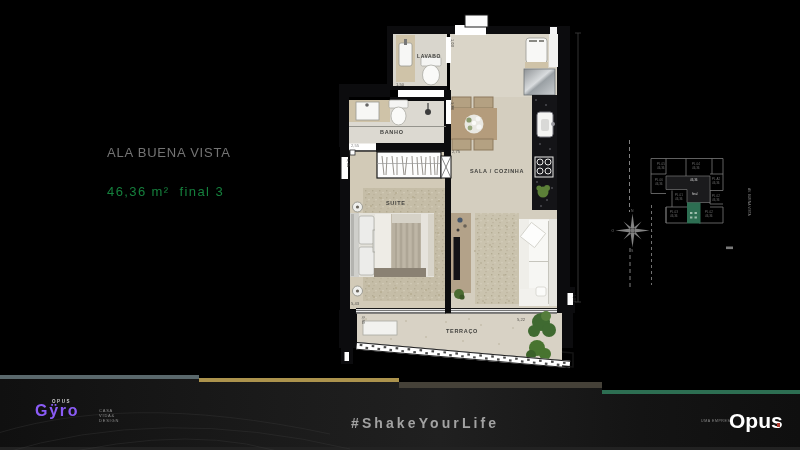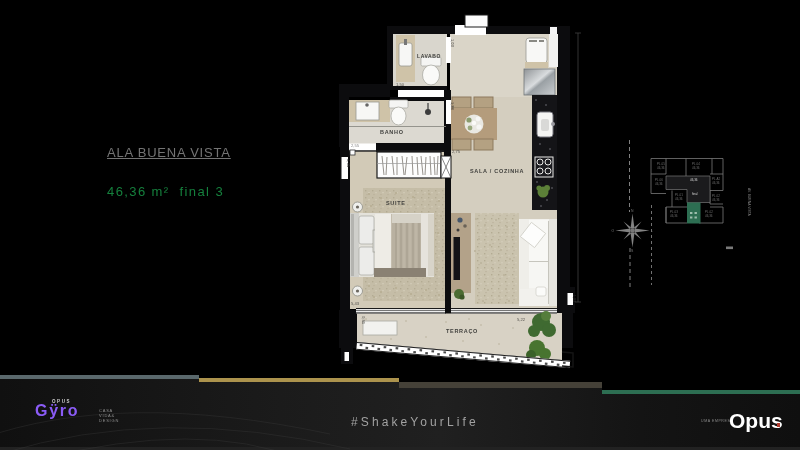--- a/index.html
+++ b/index.html
@@ -3,21 +3,21 @@
 <meta charset="utf-8">
 <style>
   html,body{margin:0;padding:0;}
   body{width:800px;height:450px;background:#000;overflow:hidden;position:relative;
        font-family:"Liberation Sans", sans-serif;}
   .abs{position:absolute;}
 </style>
 </head>
 <body>
 
-<div class="abs" style="left:107px;top:145px;color:#747474;font-size:13px;letter-spacing:0.8px;text-decoration:underline;">ALA BUENA VISTA</div>
+<div class="abs" style="left:107px;top:145px;color:#747474;font-size:13px;letter-spacing:0.8px;">ALA BUENA VISTA</div>
 
 <div class="abs" style="left:107px;top:184px;color:#15803d;font-size:13px;letter-spacing:1.4px;">46,36 m²&nbsp; final 3</div>
 
 <svg class="abs" style="left:0;top:0" width="800" height="450" viewBox="0 0 800 450">
 <defs>
   <pattern id="speck" width="7" height="7" patternUnits="userSpaceOnUse">
     <rect width="7" height="7" fill="none"></rect>
     <rect x="1" y="1" width="1.4" height="1.4" fill="#b3ab93"></rect>
     <rect x="4.4" y="3" width="1.2" height="1.2" fill="#d6cfbd"></rect>
     <rect x="2.4" y="5" width="1.2" height="1.2" fill="#b9b099"></rect>
@@ -535,19 +535,19 @@
     </g>
   </svg>
 </div>
 
 <div class="abs" style="left:52px;top:399px;color:#cfcfcf;font-size:4.5px;letter-spacing:1.6px;font-weight:bold;">OPUS</div>
 
 <div class="abs" style="left:35px;top:402px;color:#8b5cf6;font-size:16px;font-weight:bold;letter-spacing:1.7px;">Gÿro</div>
 
 <div class="abs" style="left:99px;top:408px;color:#8f8f8f;font-size:4px;letter-spacing:0.8px;line-height:5px;">CASA<br>VIDA&amp;<br>DESIGN</div>
 
-<div class="abs" style="left:351px;top:415px;color:#a2a2a2;font-size:12px;letter-spacing:3.1px;">#ShakeYourLife</div>
+<div class="abs" style="left:351px;top:415px;color:#a2a2a2;font-size:14px;letter-spacing:3.1px;font-weight:bold;">#ShakeYourLife</div>
 
 <div class="abs" style="left:701px;top:419px;color:#8a8a8a;font-size:3.5px;letter-spacing:0.6px;">UMA EMPRESA</div>
 
 <div class="abs" style="left:729px;top:409px;color:#ffffff;font-size:21px;font-weight:bold;letter-spacing:0px;">Opus</div>
 
 <div class="abs" style="left:776.5px;top:423px;width:3.5px;height:3.5px;background:#b03a2e;"></div>
 
 </body></html>

